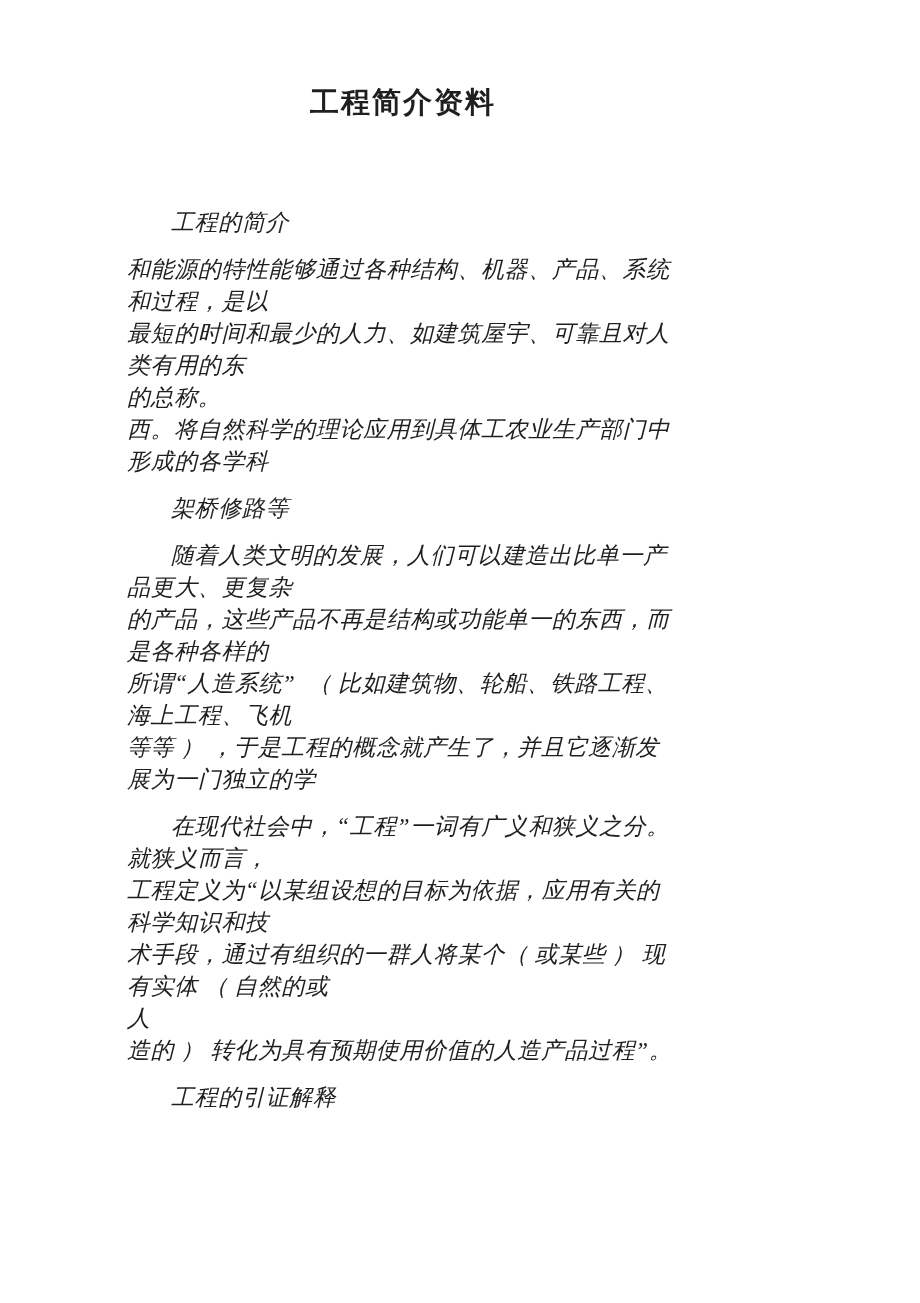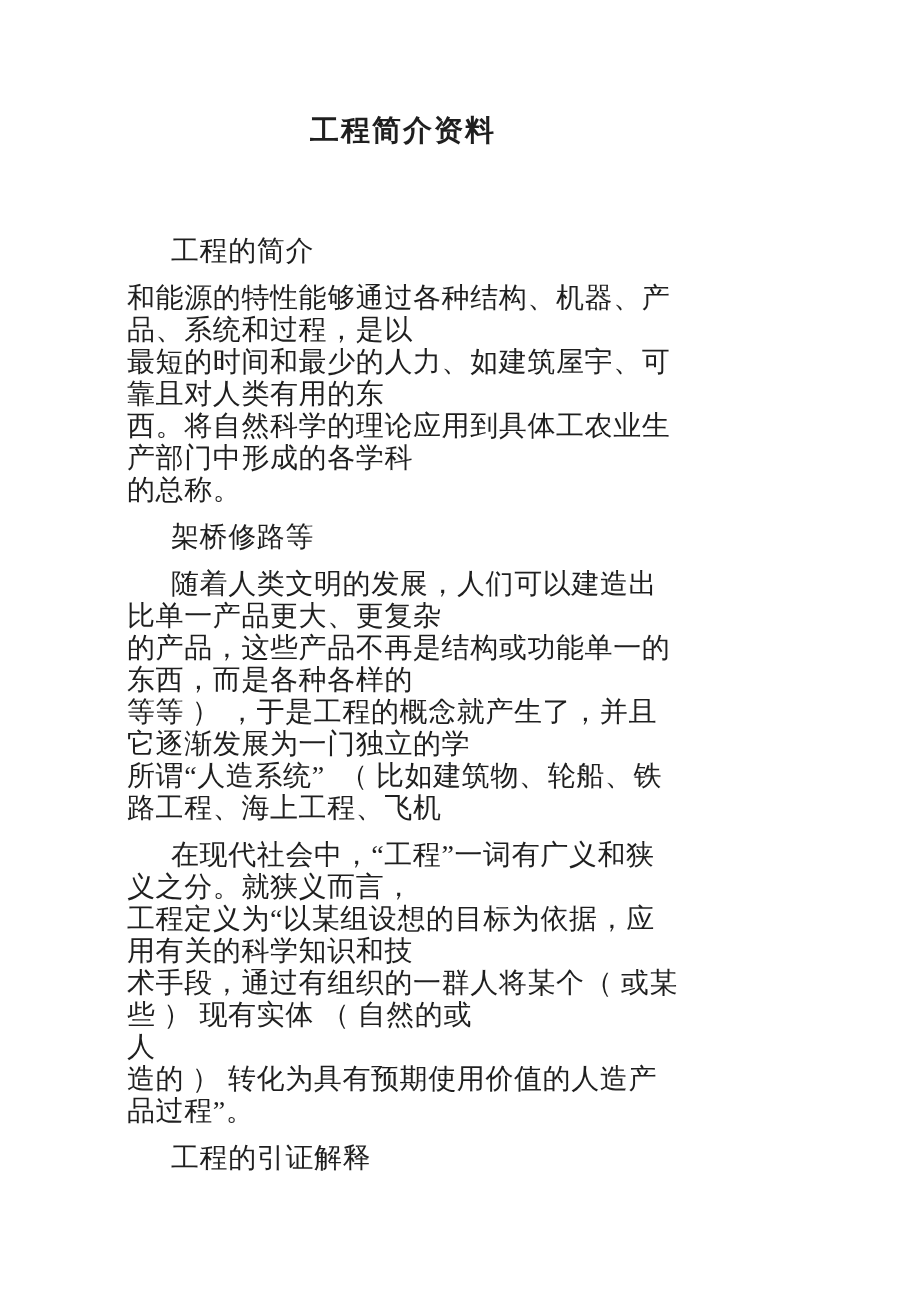--- a/index.html
+++ b/index.html
@@ -11,67 +11,68 @@
     width: 920px;
     height: 1303px;
     overflow: hidden;
     font-family: "Liberation Serif", "DejaVu Serif", serif;
     color: #1f1f1f;
   }
   .page {
     box-sizing: border-box;
     width: 792px;
     height: 1303px;
-    padding: 110px 113px 0 127px;
+    padding: 82px 113px 0 127px;
     background: #ffffff;
   }
   .doc-title {
     margin: 0 0 85px 0;
     font-size: 29px;
     line-height: 40px;
     font-weight: bold;
     text-align: center;
     letter-spacing: 2px;
   }
   .para {
     margin: 0 0 15px 0;
   }
   .line {
-    font-size: 28px;
+    font-size: 23px;
     line-height: 32px;
     letter-spacing: 0.6px;
     white-space: pre-wrap;
+    font-style: italic;
   }
   .line.first {
     text-indent: 44px;
   }
 </style>
 </head>
 <body>
 
 <div class="page">
   <h1 class="doc-title">工程简介资料</h1>
   <main>
       <div class="para">
         <div class="line first">工程的简介</div>
       </div>
       <div class="para">
         <div class="line">和能源的特性能够通过各种结构、机器、产品、系统和过程，是以</div>
         <div class="line">最短的时间和最少的人力、如建筑屋宇、可靠且对人类有用的东</div>
+        <div class="line">的总称。</div>
         <div class="line">西。将自然科学的理论应用到具体工农业生产部门中形成的各学科</div>
-        <div class="line">的总称。</div>
       </div>
       <div class="para">
         <div class="line first">架桥修路等</div>
       </div>
       <div class="para">
         <div class="line first">随着人类文明的发展，人们可以建造出比单一产品更大、更复杂</div>
         <div class="line">的产品，这些产品不再是结构或功能单一的东西，而是各种各样的</div>
+        <div class="line">所谓“人造系统”  （ 比如建筑物、轮船、铁路工程、海上工程、飞机</div>
         <div class="line">等等 ） ，于是工程的概念就产生了，并且它逐渐发展为一门独立的学</div>
-        <div class="line">所谓“人造系统”  （ 比如建筑物、轮船、铁路工程、海上工程、飞机</div>
       </div>
       <div class="para">
         <div class="line first">在现代社会中，“工程”一词有广义和狭义之分。就狭义而言，</div>
         <div class="line">工程定义为“以某组设想的目标为依据，应用有关的科学知识和技</div>
         <div class="line">术手段，通过有组织的一群人将某个（ 或某些 ） 现有实体 （ 自然的或</div>
         <div class="line">人</div>
         <div class="line">造的 ） 转化为具有预期使用价值的人造产品过程”。</div>
       </div>
       <div class="para">
         <div class="line first">工程的引证解释</div>

